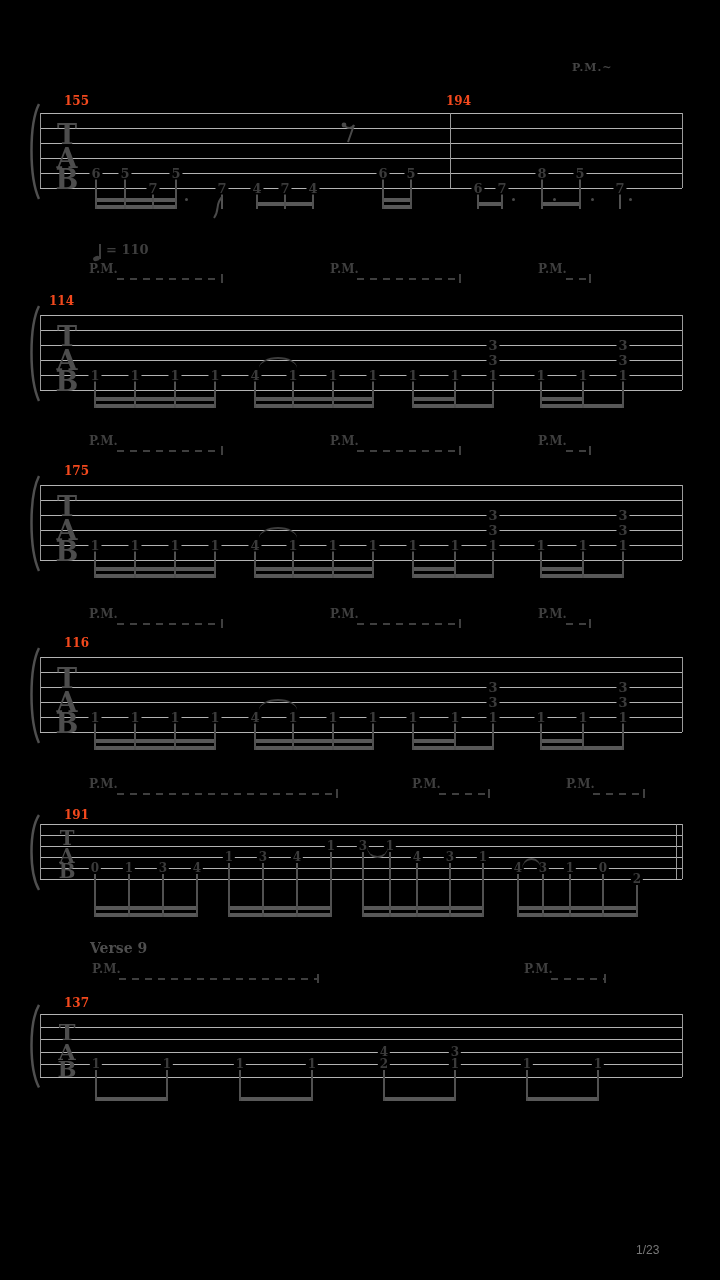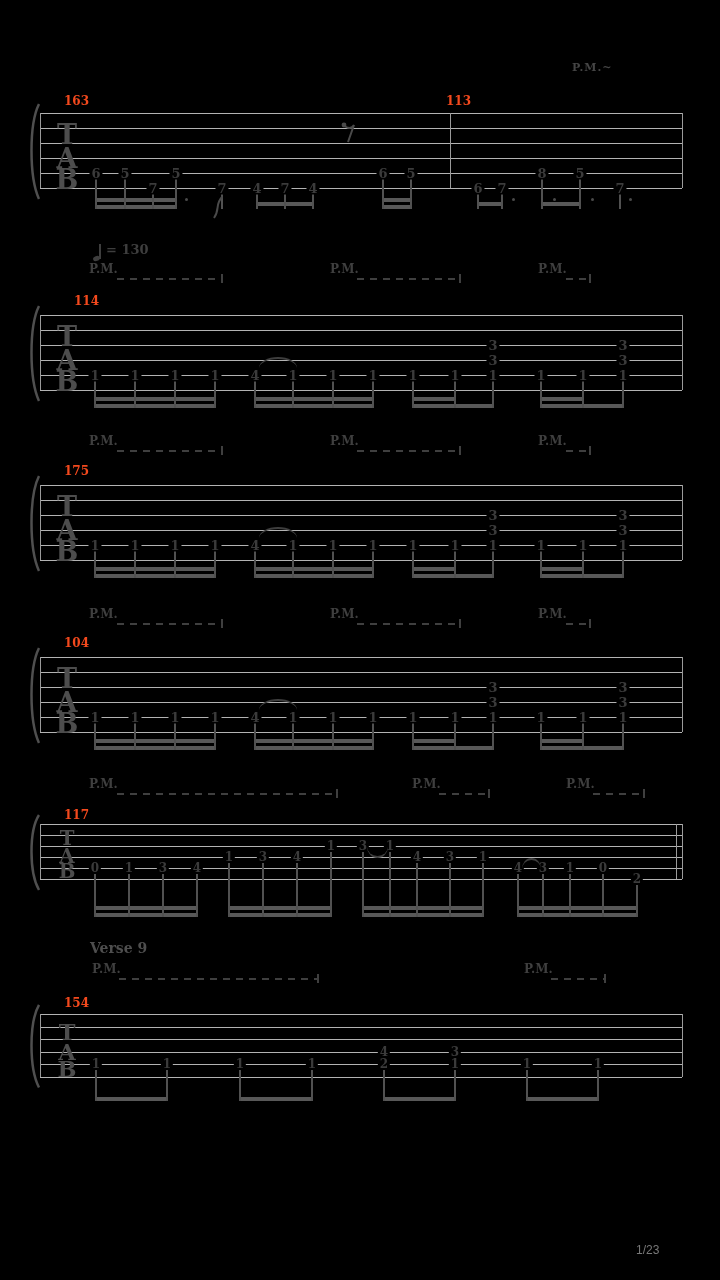--- a/index.html
+++ b/index.html
@@ -34,21 +34,21 @@
 </head>
 <body>
 
 <div class="page">
   <div class="toptext">P.M.~</div>
   <div class="tempo">
     <span class="qnote">
         <i class="qstem"></i>
         <i class="qhead"></i>
       </span>
-    <span class="tempoval">= 130</span>
+    <span class="tempoval">= 110</span>
   </div>
   <div class="verse">Verse 9</div>
   <div id="score" style="position:absolute;left:0;top:0;width:720px;height:1280px;">
       <div class="pmlabel" style="left: 89px; top: 262px;">P.M.</div>
       <div class="pmdash" style="left: 117px; top: 278px; width: 104px;"></div>
       <div class="pmtick" style="left: 221px; top: 274px;"></div>
       <div class="pmlabel" style="left: 330px; top: 262px;">P.M.</div>
       <div class="pmdash" style="left: 357px; top: 278px; width: 102px;"></div>
       <div class="pmtick" style="left: 459px; top: 274px;"></div>
       <div class="pmlabel" style="left: 538px; top: 262px;">P.M.</div>
@@ -95,22 +95,22 @@
       <div class="staffline" style="left: 40px; top: 143px; width: 642px;"></div>
       <div class="staffline" style="left: 40px; top: 158px; width: 642px;"></div>
       <div class="staffline" style="left: 40px; top: 173px; width: 642px;"></div>
       <div class="staffline" style="left: 40px; top: 188px; width: 642px;"></div>
       <div class="barline" style="left: 40px; top: 113px; height: 75px;"></div>
       <div class="barline" style="left: 450px; top: 113px; height: 75px;"></div>
       <div class="barline" style="left: 682px; top: 113px; height: 75px;"></div>
       <div class="clefletter" style="left: 67px; top: 134px; font-size: 27px;">T</div>
       <div class="clefletter" style="left: 67px; top: 158px; font-size: 27px;">A</div>
       <div class="clefletter" style="left: 67px; top: 179px; font-size: 27px;">B</div>
-      <div class="mnum" style="left: 66px; top: 94px;">163</div>
-      <div class="mnum" style="left: 448px; top: 94px;">113</div>
+      <div class="mnum" style="left: 66px; top: 94px;">155</div>
+      <div class="mnum" style="left: 448px; top: 94px;">194</div>
       <div class="beam" style="left: 95px; top: 198px; width: 82px;"></div>
       <div class="beam" style="left: 95px; top: 205px; width: 82px;"></div>
       <div class="beam" style="left: 256px; top: 202px; width: 58px;"></div>
       <div class="beam" style="left: 382px; top: 198px; width: 30px;"></div>
       <div class="beam" style="left: 382px; top: 205px; width: 30px;"></div>
       <div class="beam" style="left: 477px; top: 202px; width: 26px;"></div>
       <div class="beam" style="left: 541px; top: 202px; width: 40px;"></div>
       <div class="stem" style="left: 95px; top: 179px; height: 30px;"></div>
       <div class="fret" style="left: 96px; top: 173px; font-size: 13px;">6</div>
       <div class="stem" style="left: 124px; top: 179px; height: 30px;"></div>
@@ -160,21 +160,21 @@
       <div class="staffline" style="left: 40px; top: 330px; width: 642px;"></div>
       <div class="staffline" style="left: 40px; top: 345px; width: 642px;"></div>
       <div class="staffline" style="left: 40px; top: 360px; width: 642px;"></div>
       <div class="staffline" style="left: 40px; top: 375px; width: 642px;"></div>
       <div class="staffline" style="left: 40px; top: 390px; width: 642px;"></div>
       <div class="barline" style="left: 40px; top: 315px; height: 75px;"></div>
       <div class="barline" style="left: 682px; top: 315px; height: 75px;"></div>
       <div class="clefletter" style="left: 67px; top: 336px; font-size: 27px;">T</div>
       <div class="clefletter" style="left: 67px; top: 360px; font-size: 27px;">A</div>
       <div class="clefletter" style="left: 67px; top: 381px; font-size: 27px;">B</div>
-      <div class="mnum" style="left: 76px; top: 294px;">114</div>
+      <div class="mnum" style="left: 51px; top: 294px;">114</div>
       <div class="beam" style="left: 94px; top: 397px; width: 122px;"></div>
       <div class="beam" style="left: 94px; top: 404px; width: 122px;"></div>
       <div class="beam" style="left: 254px; top: 397px; width: 120px;"></div>
       <div class="beam" style="left: 254px; top: 404px; width: 120px;"></div>
       <div class="beam" style="left: 412px; top: 404px; width: 82px;"></div>
       <div class="beam" style="left: 412px; top: 397px; width: 44px;"></div>
       <div class="beam" style="left: 540px; top: 404px; width: 84px;"></div>
       <div class="beam" style="left: 540px; top: 397px; width: 44px;"></div>
       <div class="stem" style="left: 94px; top: 381px; height: 27px;"></div>
       <div class="fret" style="left: 95px; top: 375px; font-size: 13px;">1</div>
@@ -272,21 +272,21 @@
       <div class="staffline" style="left: 40px; top: 672px; width: 642px;"></div>
       <div class="staffline" style="left: 40px; top: 687px; width: 642px;"></div>
       <div class="staffline" style="left: 40px; top: 702px; width: 642px;"></div>
       <div class="staffline" style="left: 40px; top: 717px; width: 642px;"></div>
       <div class="staffline" style="left: 40px; top: 732px; width: 642px;"></div>
       <div class="barline" style="left: 40px; top: 657px; height: 75px;"></div>
       <div class="barline" style="left: 682px; top: 657px; height: 75px;"></div>
       <div class="clefletter" style="left: 67px; top: 678px; font-size: 27px;">T</div>
       <div class="clefletter" style="left: 67px; top: 702px; font-size: 27px;">A</div>
       <div class="clefletter" style="left: 67px; top: 723px; font-size: 27px;">B</div>
-      <div class="mnum" style="left: 66px; top: 636px;">104</div>
+      <div class="mnum" style="left: 66px; top: 636px;">116</div>
       <div class="beam" style="left: 94px; top: 739px; width: 122px;"></div>
       <div class="beam" style="left: 94px; top: 746px; width: 122px;"></div>
       <div class="beam" style="left: 254px; top: 739px; width: 120px;"></div>
       <div class="beam" style="left: 254px; top: 746px; width: 120px;"></div>
       <div class="beam" style="left: 412px; top: 746px; width: 82px;"></div>
       <div class="beam" style="left: 412px; top: 739px; width: 44px;"></div>
       <div class="beam" style="left: 540px; top: 746px; width: 84px;"></div>
       <div class="beam" style="left: 540px; top: 739px; width: 44px;"></div>
       <div class="stem" style="left: 94px; top: 723px; height: 27px;"></div>
       <div class="fret" style="left: 95px; top: 717px; font-size: 13px;">1</div>
@@ -329,21 +329,21 @@
       <div class="staffline" style="left: 40px; top: 846px; width: 642px;"></div>
       <div class="staffline" style="left: 40px; top: 857px; width: 642px;"></div>
       <div class="staffline" style="left: 40px; top: 868px; width: 642px;"></div>
       <div class="staffline" style="left: 40px; top: 879px; width: 642px;"></div>
       <div class="barline" style="left: 40px; top: 824px; height: 55px;"></div>
       <div class="barline" style="left: 676px; top: 824px; height: 55px;"></div>
       <div class="barline" style="left: 682px; top: 824px; height: 55px;"></div>
       <div class="clefletter" style="left: 67px; top: 839.4px; font-size: 19.8px;">T</div>
       <div class="clefletter" style="left: 67px; top: 857px; font-size: 19.8px;">A</div>
       <div class="clefletter" style="left: 67px; top: 872.4px; font-size: 19.8px;">B</div>
-      <div class="mnum" style="left: 66px; top: 808px;">117</div>
+      <div class="mnum" style="left: 66px; top: 808px;">191</div>
       <div class="beam" style="left: 94px; top: 906px; width: 104px;"></div>
       <div class="beam" style="left: 94px; top: 913px; width: 104px;"></div>
       <div class="beam" style="left: 228px; top: 906px; width: 104px;"></div>
       <div class="beam" style="left: 228px; top: 913px; width: 104px;"></div>
       <div class="beam" style="left: 362px; top: 906px; width: 122px;"></div>
       <div class="beam" style="left: 362px; top: 913px; width: 122px;"></div>
       <div class="beam" style="left: 517px; top: 906px; width: 121px;"></div>
       <div class="beam" style="left: 517px; top: 913px; width: 121px;"></div>
       <div class="stem" style="left: 94px; top: 874px; height: 43px;"></div>
       <div class="fret" style="left: 95px; top: 868px; font-size: 12px;">0</div>
@@ -390,21 +390,21 @@
       <div class="staffline" style="left: 40px; top: 1026.5px; width: 642px;"></div>
       <div class="staffline" style="left: 40px; top: 1039px; width: 642px;"></div>
       <div class="staffline" style="left: 40px; top: 1051.5px; width: 642px;"></div>
       <div class="staffline" style="left: 40px; top: 1064px; width: 642px;"></div>
       <div class="staffline" style="left: 40px; top: 1076.5px; width: 642px;"></div>
       <div class="barline" style="left: 40px; top: 1014px; height: 62.5px;"></div>
       <div class="barline" style="left: 682px; top: 1014px; height: 62.5px;"></div>
       <div class="clefletter" style="left: 67px; top: 1031.5px; font-size: 22.5px;">T</div>
       <div class="clefletter" style="left: 67px; top: 1051.5px; font-size: 22.5px;">A</div>
       <div class="clefletter" style="left: 67px; top: 1069px; font-size: 22.5px;">B</div>
-      <div class="mnum" style="left: 66px; top: 996px;">154</div>
+      <div class="mnum" style="left: 66px; top: 996px;">137</div>
       <div class="beam" style="left: 95px; top: 1097px; width: 73px;"></div>
       <div class="beam" style="left: 239px; top: 1097px; width: 74px;"></div>
       <div class="beam" style="left: 383px; top: 1097px; width: 73px;"></div>
       <div class="beam" style="left: 526px; top: 1097px; width: 73px;"></div>
       <div class="stem" style="left: 95px; top: 1070px; height: 31px;"></div>
       <div class="fret" style="left: 96px; top: 1064px; font-size: 12px;">1</div>
       <div class="stem" style="left: 166px; top: 1070px; height: 31px;"></div>
       <div class="fret" style="left: 167px; top: 1064px; font-size: 12px;">1</div>
       <div class="stem" style="left: 239px; top: 1070px; height: 31px;"></div>
       <div class="fret" style="left: 240px; top: 1064px; font-size: 12px;">1</div>

